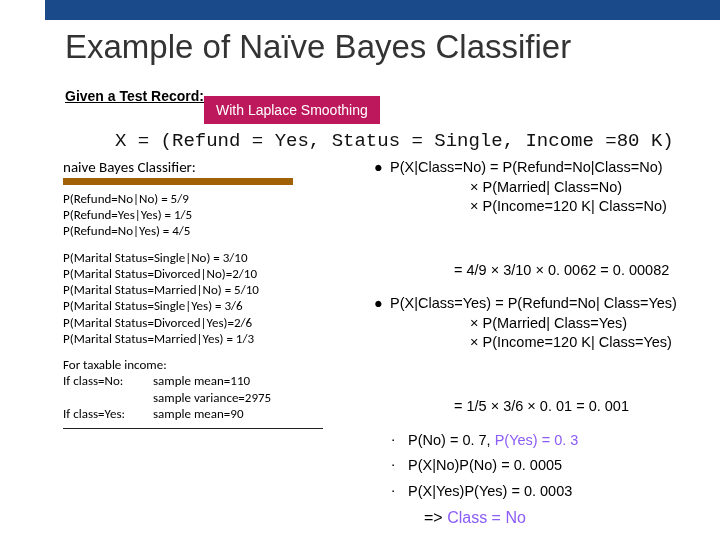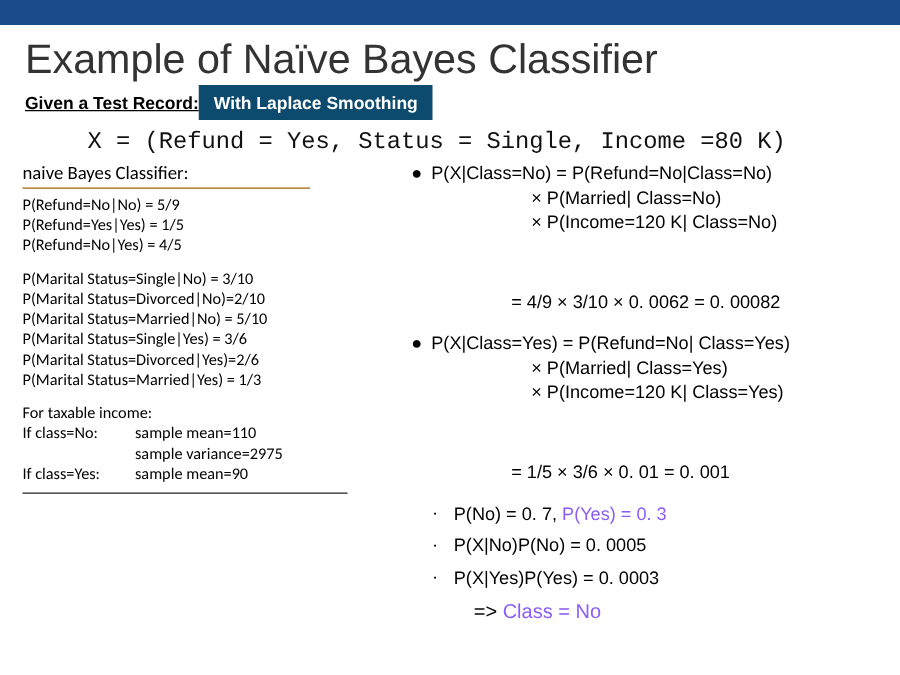--- a/index.html
+++ b/index.html
@@ -10,20 +10,21 @@
     background: #fff;
     font-family: Arial, Helvetica, sans-serif;
     color: #000;
     overflow: hidden;
   }
   .slide {
     position: relative;
     width: 720px;
     height: 540px;
     box-sizing: border-box;
+    padding-left: 45px;
   }
   .topbar {
     width: 100%;
     height: 20px;
     background: #1a4a8a;
   }
   .title {
     font-size: 33px;
     color: #333;
     padding: 8px 0 2px 20px;
@@ -34,45 +35,46 @@
     justify-content: flex-start;
     align-items: center;
     padding: 0 18px 0 20px;
   }
   .given {
     font-size: 14px;
     font-weight: bold;
     text-decoration: underline;
   }
   .smoothbox {
-    background: #0c4a6e;
+    background: #be185d;
     color: #fff;
     font-size: 14px;
-    font-weight: bold;
+    font-weight: normal;
     padding: 6px 12px;
+    margin-top: 28px;
   }
   .record {
     font-size: 19px;
     color: #111;
     padding: 6px 0 6px 70px;
     font-family: Liberation Mono, monospace;
   }
   .cols {
     display: flex;
     padding: 0 14px 0 18px;
   }
   .left {
     width: 305px;
     font-family: Calibri, Arial, sans-serif;
     font-size: 13px;
     line-height: 1.25;
   }
   .left .nbhdr {
     font-size: 15px;
-    border-bottom: 1px solid #a16207;
+    border-bottom: 7px solid #a16207;
     margin: 0 0 6px 0;
     padding-bottom: 1px;
     width: 230px;
   }
   .left .block { margin-bottom: 10px; }
   .left .incrow { display: flex; }
   .left .inclabel { width: 90px; }
   .left .incvals { }
   .left .hr { border-top: 1px solid #222; width: 260px; margin-top: 6px; }
   .right {

